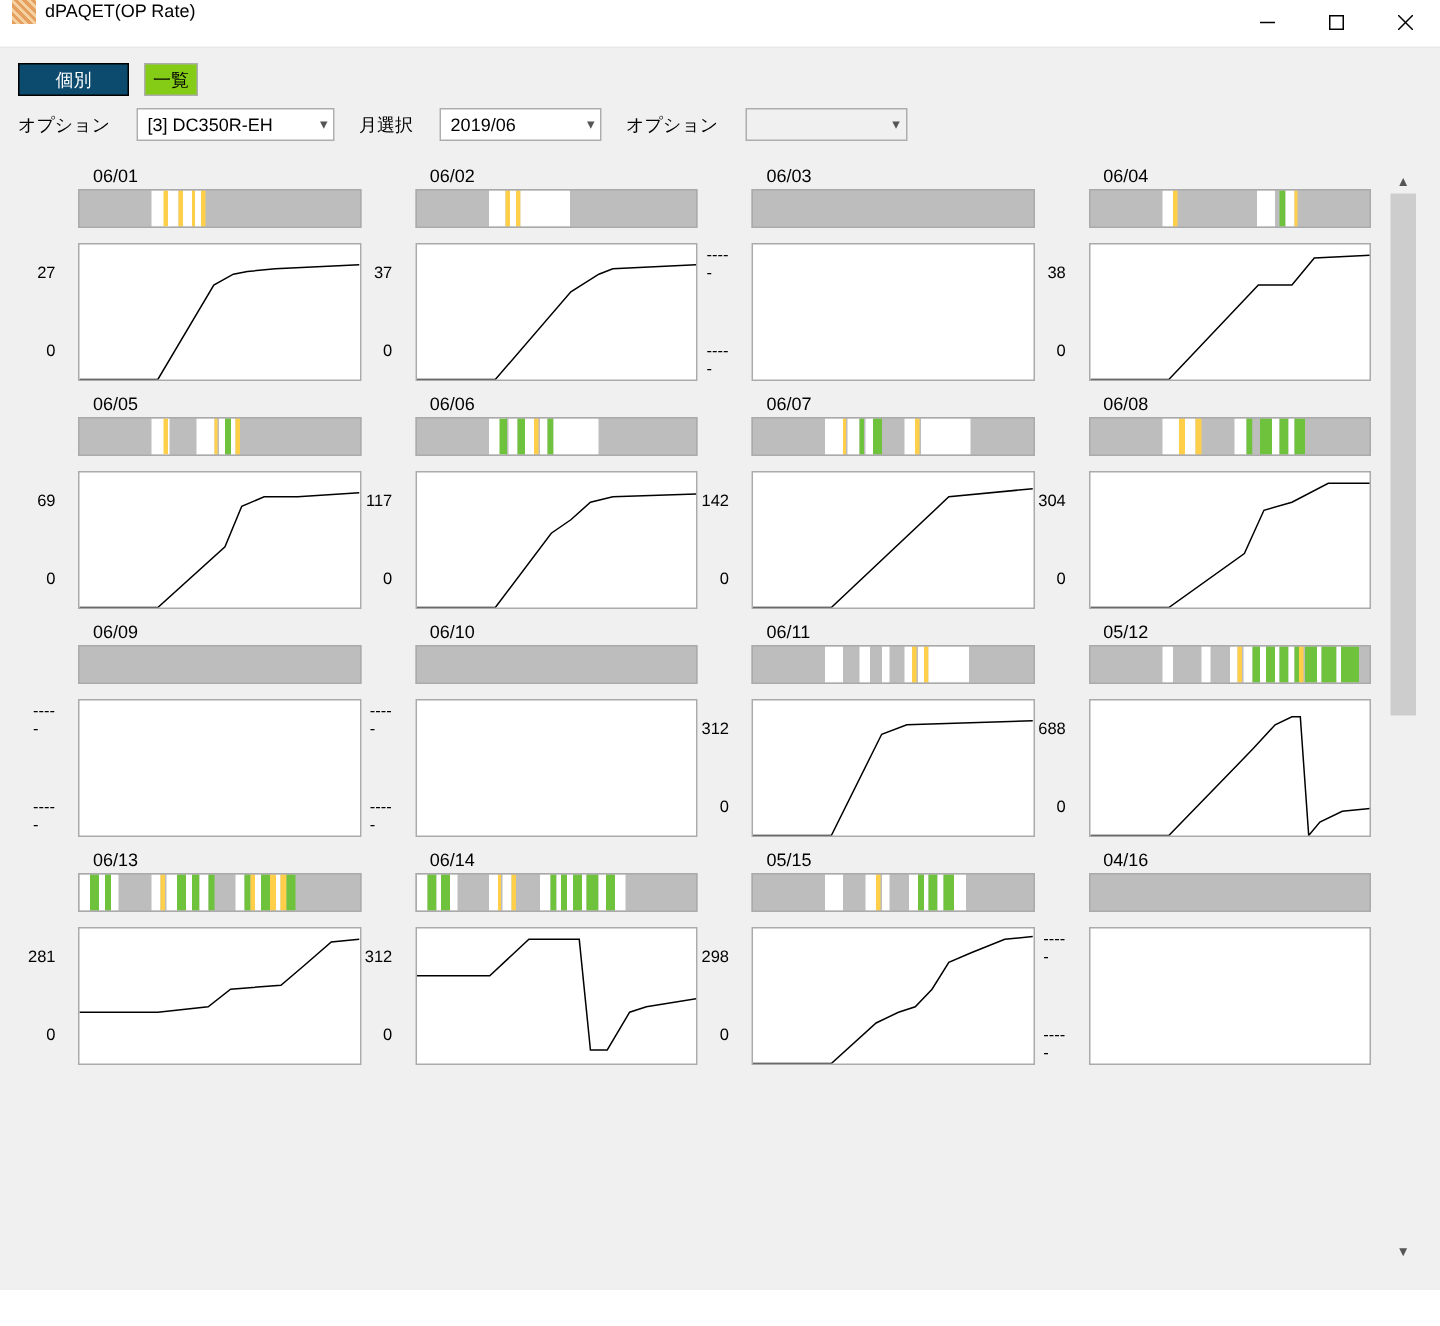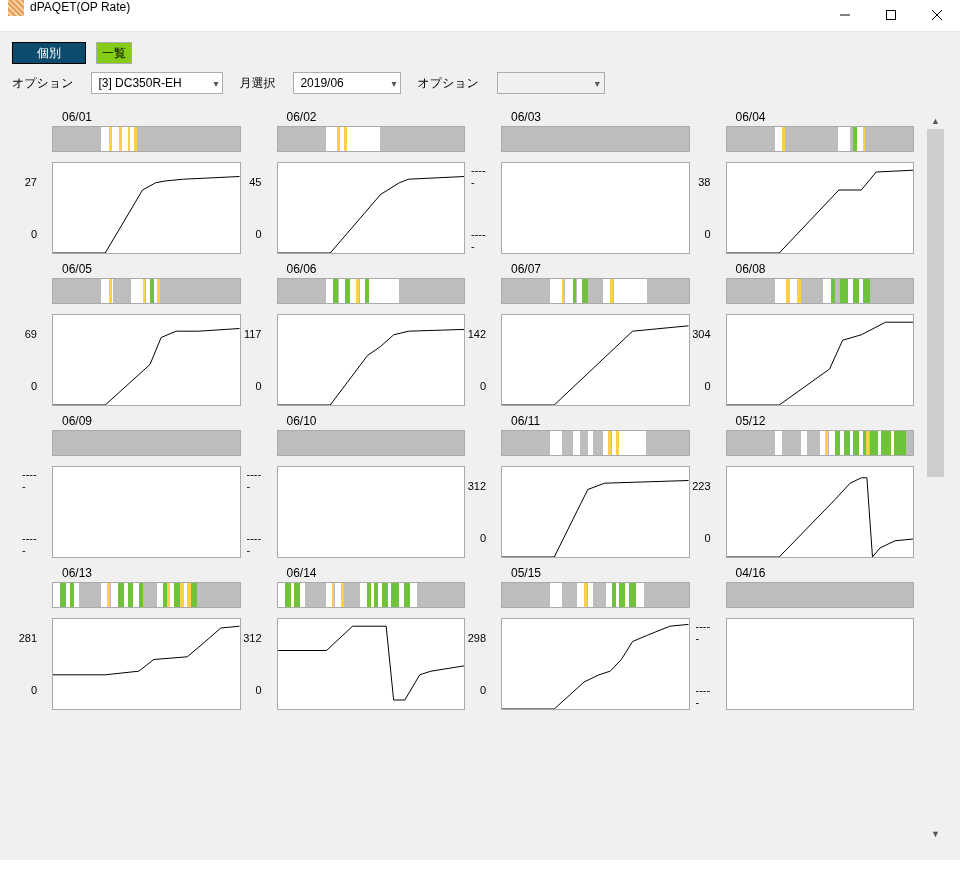--- a/index.html
+++ b/index.html
@@ -280,21 +280,21 @@
             <div class="date-label">06/02</div>
             <div class="activity-bar">
               <div class="seg" style="left: 26%; width: 6%; background: rgb(255, 255, 255);"></div>
               <div class="seg" style="left: 32%; width: 1.5%; background: rgb(255, 207, 74);"></div>
               <div class="seg" style="left: 33.5%; width: 2%; background: rgb(255, 255, 255);"></div>
               <div class="seg" style="left: 35.5%; width: 1.5%; background: rgb(255, 207, 74);"></div>
               <div class="seg" style="left: 37%; width: 18%; background: rgb(255, 255, 255);"></div>
             </div>
             <div class="chart-row">
               <div class="y-labels">
-                <span>45</span>
+                <span>37</span>
                 <span>0</span>
               </div>
               <div class="chart-box">
                 <svg viewBox="0 0 100 100" preserveAspectRatio="none" style="width: 100%; height: 100%; display: block;">
                   <polyline points="0,100 28,100 55,35 65,22 70,18 100,15" fill="none" stroke="#000" stroke-width="1" vector-effect="non-scaling-stroke"></polyline>
                 </svg>
               </div>
             </div>
           </div>
           <div class="day-cell">
@@ -496,21 +496,21 @@
               <div class="seg" style="left: 73%; width: 2%; background: rgb(111, 194, 60);"></div>
               <div class="seg" style="left: 75%; width: 1.5%; background: rgb(255, 207, 74);"></div>
               <div class="seg" style="left: 77%; width: 4%; background: rgb(111, 194, 60);"></div>
               <div class="seg" style="left: 81%; width: 2%; background: rgb(255, 255, 255);"></div>
               <div class="seg" style="left: 83%; width: 5%; background: rgb(111, 194, 60);"></div>
               <div class="seg" style="left: 88%; width: 2%; background: rgb(255, 255, 255);"></div>
               <div class="seg" style="left: 90%; width: 6%; background: rgb(111, 194, 60);"></div>
             </div>
             <div class="chart-row">
               <div class="y-labels">
-                <span>223</span>
+                <span>688</span>
                 <span>0</span>
               </div>
               <div class="chart-box">
                 <svg viewBox="0 0 100 100" preserveAspectRatio="none" style="width: 100%; height: 100%; display: block;">
                   <polyline points="0,100 28,100 58,36 66,18 72,12 75,12 78,100 82,90 90,82 100,80" fill="none" stroke="#000" stroke-width="1" vector-effect="non-scaling-stroke"></polyline>
                 </svg>
               </div>
             </div>
           </div>
           <div class="day-cell">

